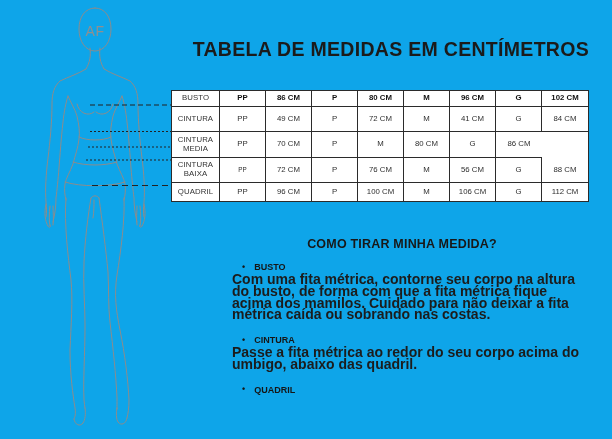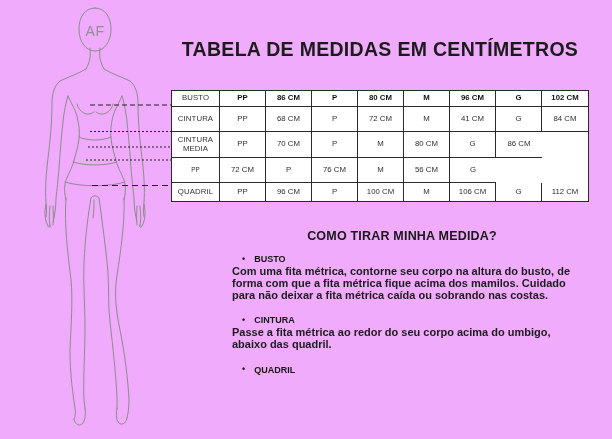--- a/index.html
+++ b/index.html
@@ -1,27 +1,27 @@
 <!DOCTYPE html>
 <html><head>
 <meta charset="utf-8">
 <style>
   html,body{margin:0;padding:0;background:#fff;}
   #page{
-    position:relative;width:612px;height:439px;background:#f0abfc;
+    position:relative;width:612px;height:439px;background:#0ea5e9;
     font-family:"Liberation Sans", sans-serif;color:#1a1a1a;overflow:hidden;text-decoration:underline;
   }
   
   #croquis{position:absolute;left:0;top:0;width:612px;height:439px;}
 
   
   .main-title{
     position:absolute;left:171px;top:38px;width:418px;
     font-size:19.5px;font-weight:800;letter-spacing:.3px;color:#1b1b1b;
-    text-align:center;white-space:nowrap;
+    text-align:right;white-space:nowrap;
   }
 
   
   .mtable{
     position:absolute;left:171px;top:90px;width:418px;
     border:1.4px solid #2b2b2b;background:#fff;box-sizing:border-box;
   }
   .tr{display:grid;grid-template-columns:48px repeat(8,1fr);}
   .r0{height:16px}.r1{height:25px}.r2{height:26px}.r3{height:25px}.r4{height:18px}
   .cell{
@@ -30,26 +30,26 @@
     font-size:7.8px;line-height:1.15;color:#2e2e2e;padding:0 1px;box-sizing:border-box;
   }
   .cell:last-child{border-right:none}
   .r4 .cell{border-bottom:none}
   .lab{color:#333;letter-spacing:.1px}
   .r0 .val{font-weight:700;color:#111}
   .r3 .sm{font-size:6.3px}
 
   
   .guide{position:absolute;left:204px;top:229px;width:396px;}
-  .guide-title{font-size:12.5px;font-weight:800;letter-spacing:.2px;text-align:center;color:#181818;}
+  .guide-title{font-size:12.5px;font-weight:800;letter-spacing:.2px;text-align:center;color:#181818;margin-top:8px;}
   .guide-items{margin-top:11px;padding-left:28px;}
   .g-item{margin-bottom:14px;}
   .g-head{margin-left:10px;font-size:9px;font-weight:700;color:#161616;display:flex;align-items:center;}
   .g-head .bullet{margin-right:9px;font-size:9px;line-height:9px;}
-  .g-item p{margin:2px 0 0 0;font-size:11px;font-weight:700;line-height:11.8px;width:356px;color:#1c1c1c;}
+  .g-item p{margin:2px 0 0 0;font-size:14px;font-weight:700;line-height:11.8px;width:356px;color:#1c1c1c;}
 </style>
 </head>
 <body>
 
 <div id="page">
 
   <svg id="croquis" viewBox="0 0 612 439" xmlns="http://www.w3.org/2000/svg">
     <g fill="none" stroke="#8c8c8c" stroke-width="1" stroke-linecap="round" stroke-linejoin="round">
 
       <path d="M95,8 C105,8 111,17 111,29 C111,42 104,51 95,51 C86,51 79,42 79,29 C79,17 85,8 95,8 Z"></path>
@@ -106,46 +106,48 @@
       <div class="cell val">P</div>
       <div class="cell val">80 CM</div>
       <div class="cell val">M</div>
       <div class="cell val">96 CM</div>
       <div class="cell val">G</div>
       <div class="cell val">102 CM</div>
     </div>
     <div class="tr r1">
       <div class="cell lab">CINTURA</div>
       <div class="cell val">PP</div>
-      <div class="cell val">68 CM</div>
+      <div class="cell val">49 CM</div>
       <div class="cell val">P</div>
       <div class="cell val">72 CM</div>
       <div class="cell val">M</div>
       <div class="cell val">41 CM</div>
       <div class="cell val">G</div>
       <div class="cell val">84 CM</div>
     </div>
     <div class="tr r2">
       <div class="cell lab">CINTURA MEDIA</div>
       <div class="cell val">PP</div>
       <div class="cell val">70 CM</div>
       <div class="cell val">P</div>
       <div class="cell val">M</div>
       <div class="cell val">80 CM</div>
       <div class="cell val">G</div>
       <div class="cell val">86 CM</div>
     </div>
     <div class="tr r3">
+      <div class="cell lab">CINTURA BAIXA</div>
       <div class="cell val sm">PP</div>
       <div class="cell val">72 CM</div>
       <div class="cell val">P</div>
       <div class="cell val">76 CM</div>
       <div class="cell val">M</div>
       <div class="cell val">56 CM</div>
       <div class="cell val">G</div>
+      <div class="cell val">88 CM</div>
     </div>
     <div class="tr r4">
       <div class="cell lab">QUADRIL</div>
       <div class="cell val">PP</div>
       <div class="cell val">96 CM</div>
       <div class="cell val">P</div>
       <div class="cell val">100 CM</div>
       <div class="cell val">M</div>
       <div class="cell val">106 CM</div>
       <div class="cell val">G</div>

